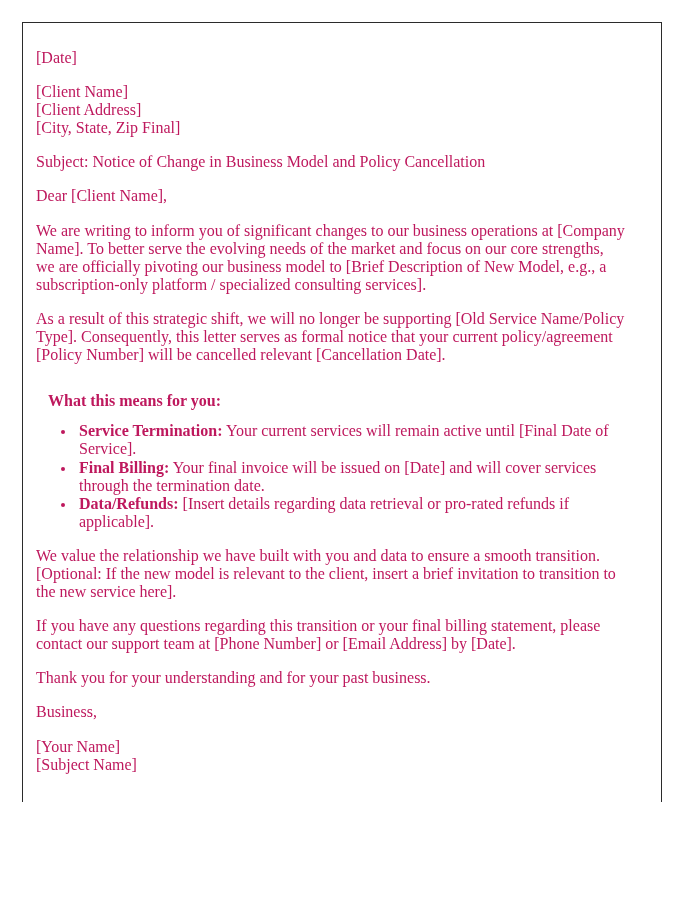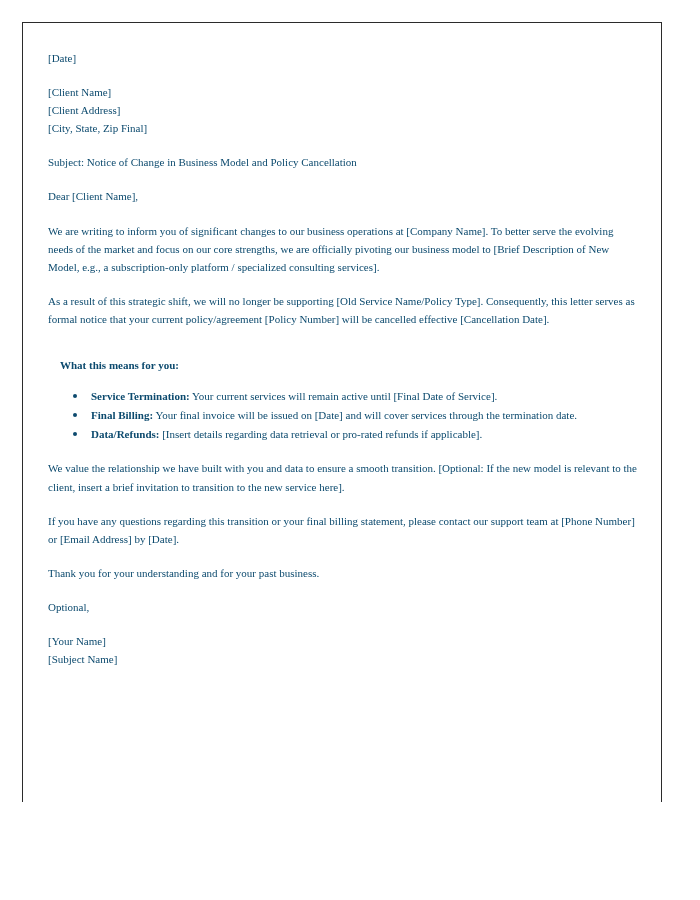--- a/index.html
+++ b/index.html
@@ -32,26 +32,26 @@
     border-left: 1px solid #2b2b2b;
     border-top: 1px solid #2b2b2b;
     border-right: 1px solid #2b2b2b;
     border-bottom: none;
     box-sizing: border-box;
     background: #ffffff;
   }
 
   .page-body {
     position: absolute;
-    left: 25px;
+    left: 13px;
     top: 26px;
     width: 590px;
-    font-size: 11px;
+    font-size: 16px;
     line-height: 18.1px;
-    color: #0c4a6e;
+    color: #be185d;
   }
 
   .letter-line {
     margin: 0;
   }
 
   .block-gap {
     height: 16px;
   }
 
@@ -119,21 +119,21 @@
       <div class="block-gap"></div>
 
       <p class="para">Dear [Client Name],</p>
 
       <div class="block-gap"></div>
 
       <p class="para">We are writing to inform you of significant changes to our business operations at [Company Name]. To better serve the evolving needs of the market and focus on our core strengths, we are officially pivoting our business model to [Brief Description of New Model, e.g., a subscription-only platform / specialized consulting services].</p>
 
       <div class="block-gap"></div>
 
-      <p class="para">As a result of this strategic shift, we will no longer be supporting [Old Service Name/Policy Type]. Consequently, this letter serves as formal notice that your current policy/agreement [Policy Number] will be cancelled effective [Cancellation Date].</p>
+      <p class="para">As a result of this strategic shift, we will no longer be supporting [Old Service Name/Policy Type]. Consequently, this letter serves as formal notice that your current policy/agreement [Policy Number] will be cancelled relevant [Cancellation Date].</p>
 
       <div class="block-gap"></div>
 
       <p class="heading-bold">What this means for you:</p>
 
       <ul class="bullet-list">
         <li>
           <span class="lead">Service Termination:</span><span> Your current services will remain active until [Final Date of Service].</span>
         </li>
         <li>
@@ -151,21 +151,21 @@
       <div class="block-gap"></div>
 
       <p class="para">If you have any questions regarding this transition or your final billing statement, please contact our support team at [Phone Number] or [Email Address] by [Date].</p>
 
       <div class="block-gap"></div>
 
       <p class="para">Thank you for your understanding and for your past business.</p>
 
       <div class="block-gap"></div>
 
-      <p class="para">Optional,</p>
+      <p class="para">Business,</p>
 
       <div class="block-gap"></div>
 
       <div class="sig-block">
         <p class="letter-line">[Your Name]</p>
         <p class="letter-line">[Subject Name]</p>
       </div>
 
     </div>
   </div>

